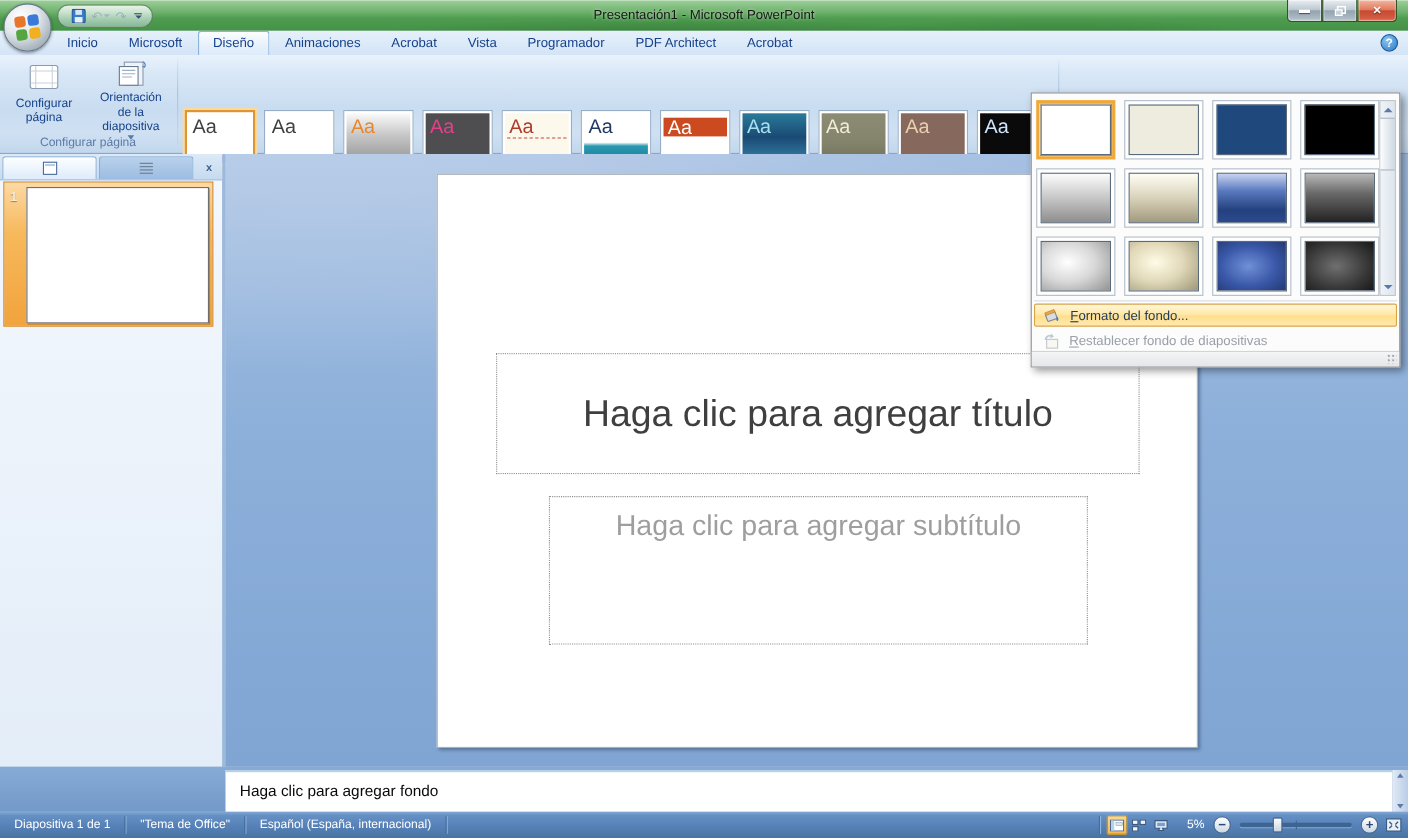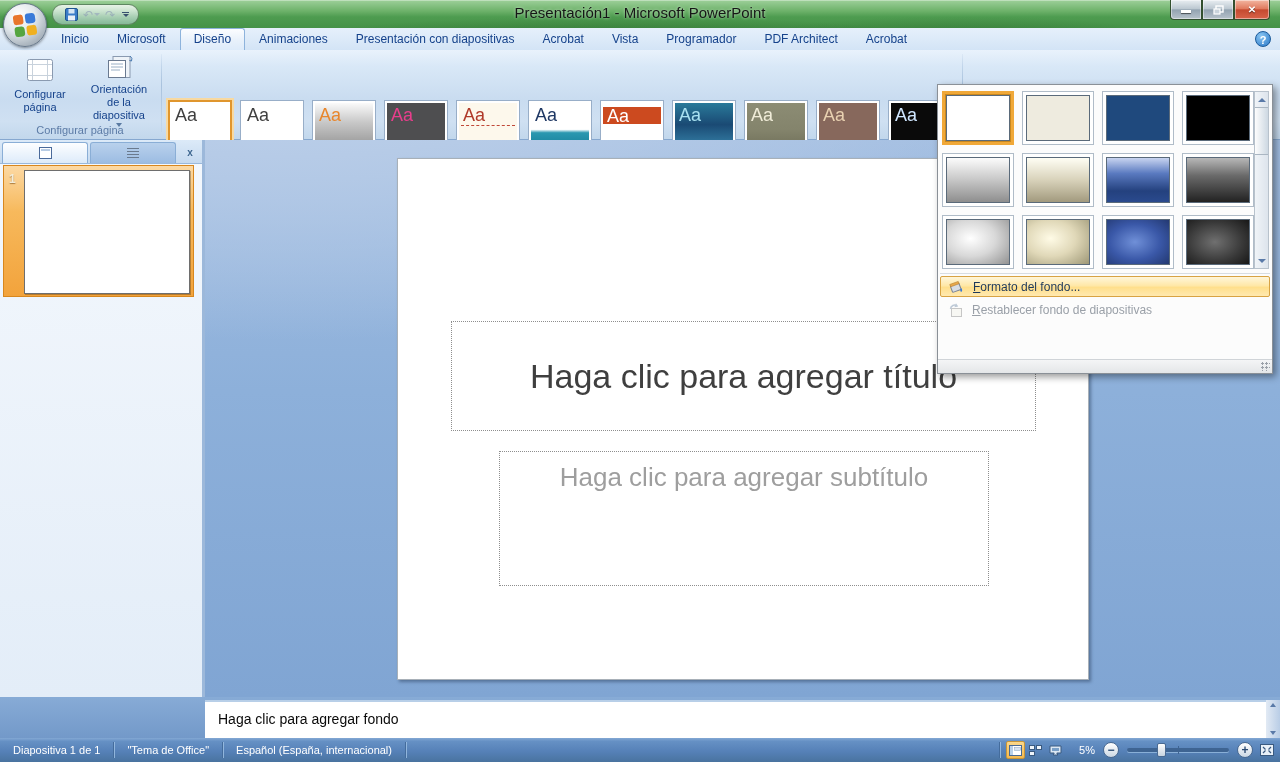--- a/index.html
+++ b/index.html
@@ -23,21 +23,21 @@
     padding:0 9px 0 11px;border-radius:10px;
     background:linear-gradient(180deg,rgba(255,255,255,.8),rgba(208,228,246,.45));
     border:1px solid rgba(70,110,70,.75);z-index:55;}
   .qat-btn{background:none;border:none;padding:0 1px;display:flex;align-items:center;font-size:12px;color:#8c9cb4;cursor:default;}
   .qat-btn.dim{opacity:.65;}
   .tinycaret{width:0;height:0;border-left:3px solid transparent;border-right:3px solid transparent;border-top:3px solid #96a6bc;display:inline-block;margin-left:1px;}
   .qat-more{display:flex;flex-direction:column;align-items:center;gap:1px;margin-left:3px;}
   .qat-more .bar{width:7px;height:1px;background:#38506e;}
   .qat-more .tinycaret{border-top-color:#38506e;}
   .win-title{position:absolute;left:200px;right:200px;top:0;height:28px;line-height:26px;text-align:center;
-    font-size:15px;color:#161616;text-shadow:0 0 3px rgba(255,255,255,.6);}
+    font-size:12px;color:#161616;text-shadow:0 0 3px rgba(255,255,255,.6);}
   .winctl{position:absolute;right:10px;top:0;display:flex;z-index:55;}
   .wbtn{height:19px;display:flex;align-items:center;justify-content:center;
     border:1px solid #33502f;border-top:none;color:#fff;font-size:10px;
     box-shadow:inset 0 0 0 1px rgba(255,255,255,.45);}
   .wbtn.min{width:30px;border-radius:0 0 0 4px;background:linear-gradient(180deg,#e9eef2,#bcc8d1 46%,#93a3b1 52%,#b7c2cb);}
   .wbtn.max{width:30px;background:linear-gradient(180deg,#e9eef2,#bcc8d1 46%,#93a3b1 52%,#b7c2cb);}
   .wbtn.close{width:34px;border-radius:0 0 4px 0;background:linear-gradient(180deg,#f3b6a1,#e07a5e 46%,#c54a30 52%,#d86248);}
   .glyph{color:#fff;text-shadow:0 1px 1px rgba(0,0,0,.55);font-weight:bold;}
   
   .tabrow{position:absolute;left:0;top:28px;width:1280px;height:22px;
@@ -141,21 +141,21 @@
   .zbtn{width:16px;height:16px;border-radius:50%;box-sizing:border-box;
     background:linear-gradient(180deg,#ffffff,#ccd8e4);border:1px solid #4a6a92;color:#2a4a72;
     font-size:12px;line-height:13px;text-align:center;font-weight:bold;padding:0;}
   .ztrack{position:relative;width:102px;height:4px;margin:0 8px;background:#3e6492;border-radius:2px;
     box-shadow:0 1px 0 rgba(160,195,230,.7);}
   .ztrack::after{content:"";position:absolute;left:50%;top:-2px;width:1px;height:8px;background:#3e6492;}
   .zthumb{position:absolute;left:30px;top:-5px;width:9px;height:14px;border-radius:2px;box-sizing:border-box;
     background:linear-gradient(180deg,#fdfdfd,#c8d4e0);border:1px solid #4a6a92;}
   .fitbtn{background:none;border:none;padding:0;margin-left:6px;display:flex;}
   
-  .dropdown{position:absolute;left:937px;top:84px;width:336px;height:290px;background:#fcfcfc;
+  .dropdown{position:absolute;left:937px;top:84px;width:336px;height:250px;background:#fcfcfc;
     border:1px solid #8a9097;box-shadow:3px 3px 7px rgba(0,0,0,.4);z-index:100;box-sizing:border-box;}
   .bgsty{position:absolute;width:72px;height:54px;box-sizing:border-box;background:#fff;
     border:1px solid #b0bcc8;padding:3px;}
   .bgsty .fill{width:100%;height:100%;border:1px solid #5a6a7a;box-sizing:border-box;}
   .bgsty.selected{border:3px solid #f0a838;padding:1px;box-shadow:0 0 0 1px #c8871f inset;}
   .dd-scroll{position:absolute;right:3px;top:6px;width:15px;height:178px;box-sizing:border-box;
     background:linear-gradient(90deg,#f0f4f8,#dde4ec);border:1px solid #b8c2cc;}
   .dd-sbtn{height:15px;display:flex;align-items:center;justify-content:center;}
   .dd-sthumb{position:absolute;left:0;right:0;top:15px;height:46px;background:linear-gradient(90deg,#fdfdfd,#cdd8e2);
     border-top:1px solid #aab6c2;border-bottom:1px solid #aab6c2;}
@@ -220,21 +220,20 @@
       <span class="tinycaret"></span>
     </span>
 </div>
 
 <div class="tabrow">
   <div id="tabs" style="display:flex;align-items:flex-end;">
       <div class="tab">Inicio</div>
       <div class="tab">Microsoft</div>
       <div class="tab active">Diseño</div>
       <div class="tab">Animaciones</div>
-      <div class="tab">Presentación con diapositivas</div>
       <div class="tab">Acrobat</div>
       <div class="tab">Vista</div>
       <div class="tab">Programador</div>
       <div class="tab">PDF Architect</div>
       <div class="tab">Acrobat</div>
     </div>
 </div>
 <div class="help">?</div>
 
 <div class="ribbon">

